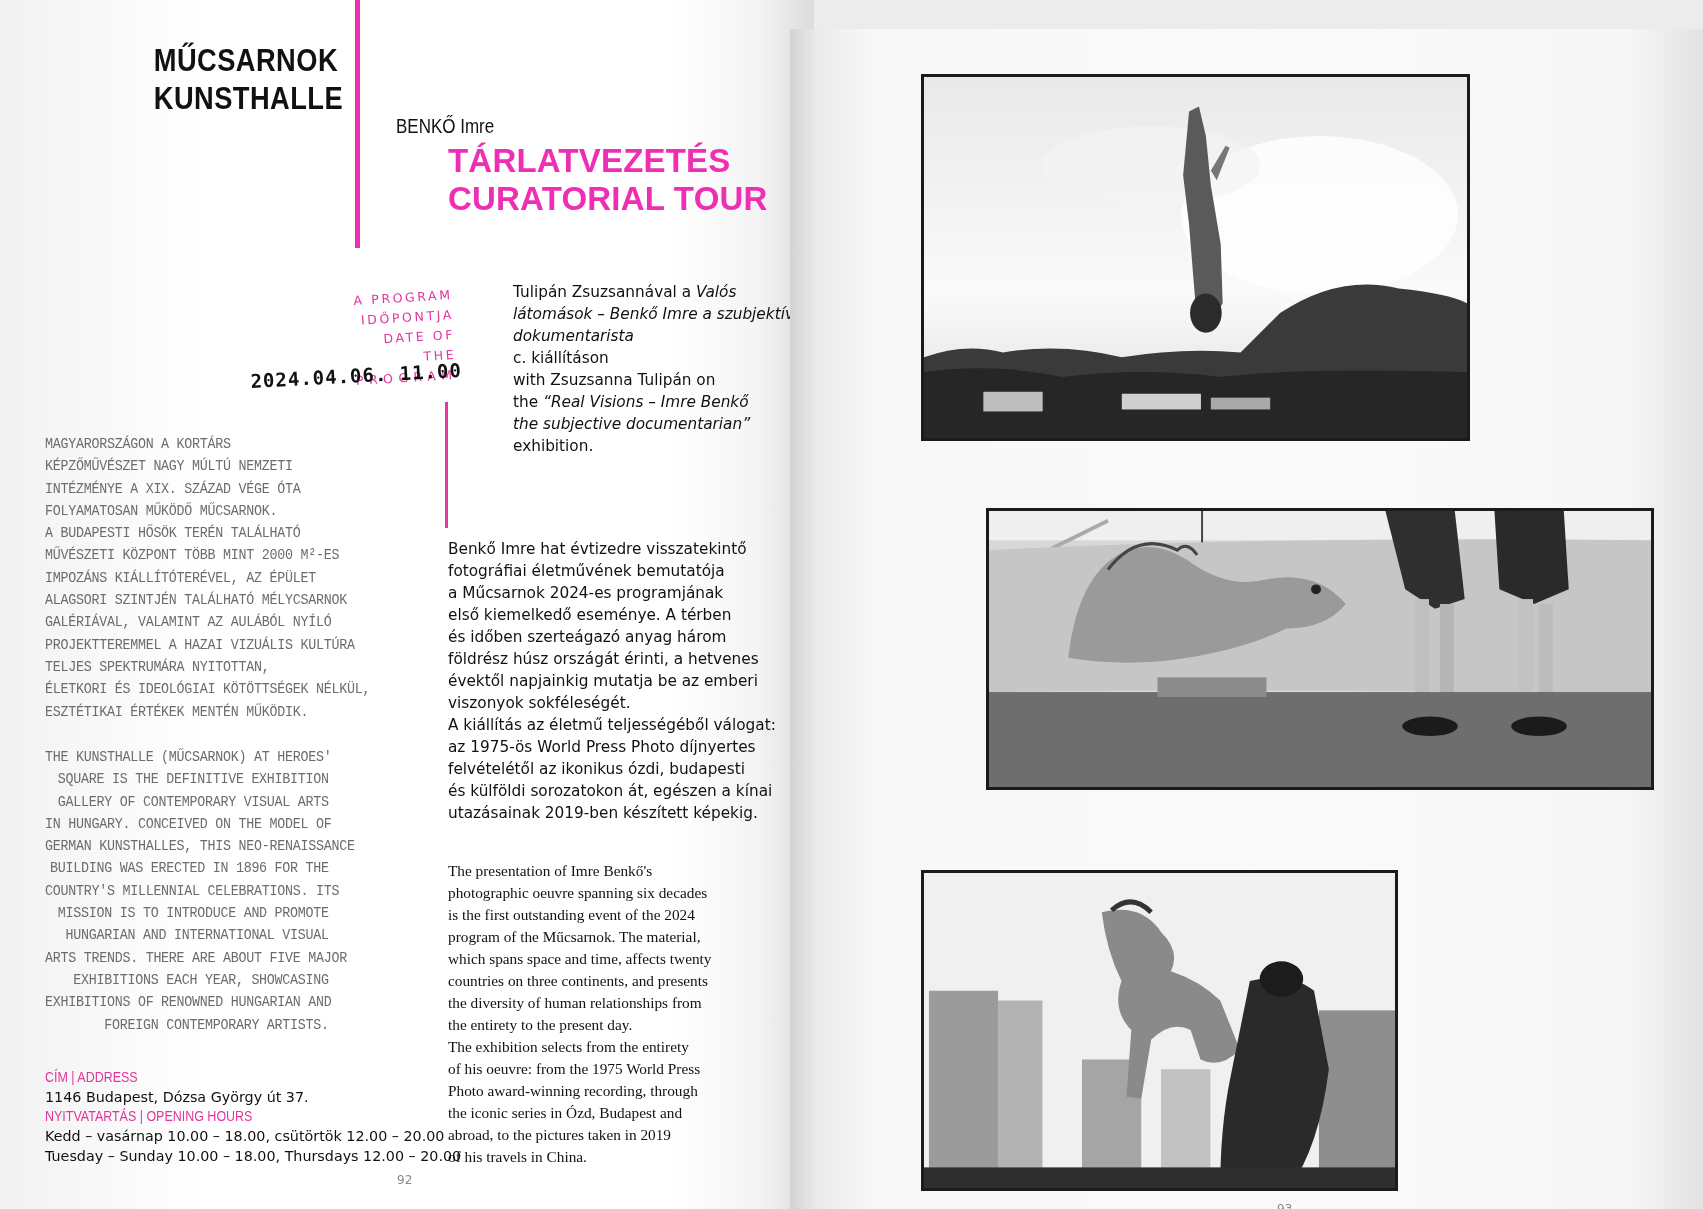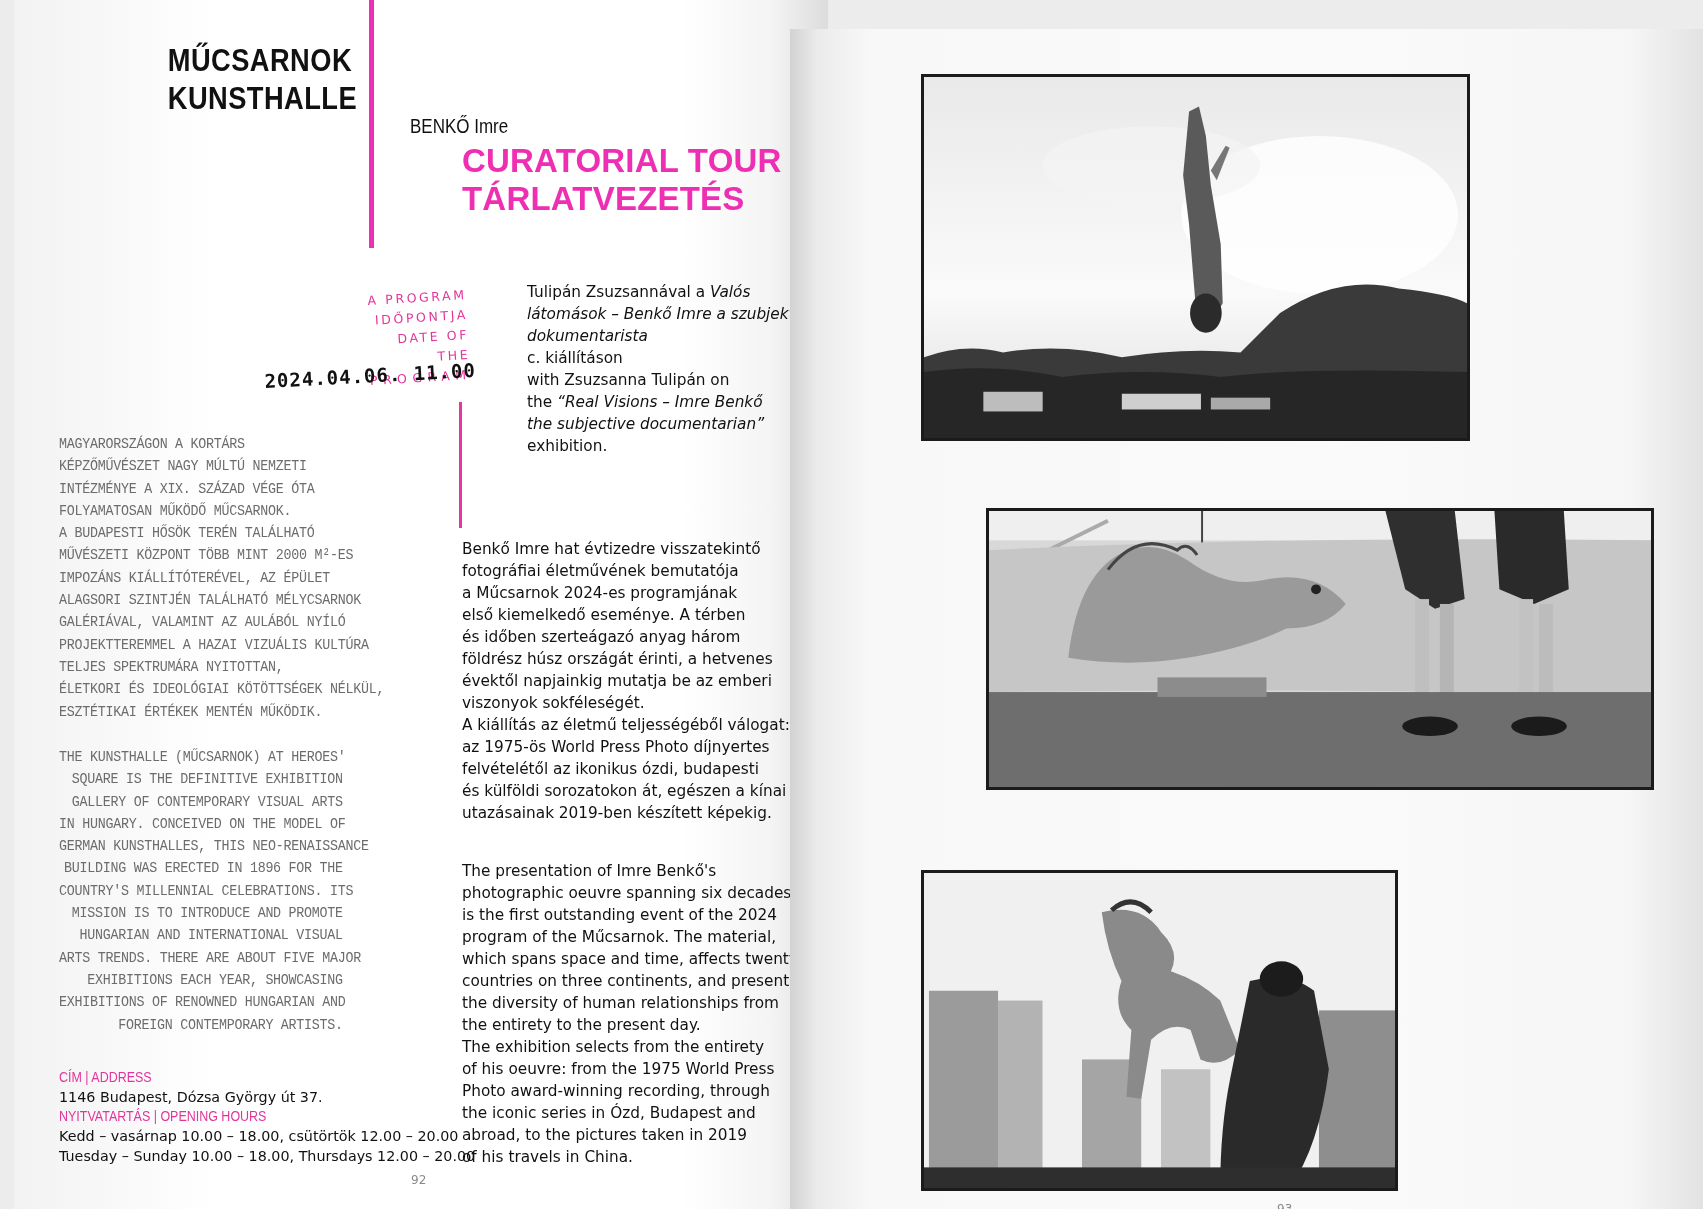--- a/index.html
+++ b/index.html
@@ -6,21 +6,21 @@
   body {
     width:1703px; height:1209px; position:relative; overflow:hidden;
     background:#ececec;
     font-family:"DejaVu Sans", sans-serif;
     color:#111;
   }
   .page {
     position:absolute; top:0; height:1209px;
   }
   #page-left {
-    left:14px; width:790px;
+    left:0; width:790px;
     background: linear-gradient(to right, #f2f2f2 0%, #ffffff 25%, #ffffff 82%, #f4f4f4 93%, #dcdcdc 100%);
     padding-left: 24px;
   }
   #page-right {
     left:790px; width:913px;
     background: linear-gradient(to right, #d2d2d2 0%, #ebebeb 3%, #f8f8f8 9%, #fafafa 60%, #f6f6f6 92%, #e2e2e2 100%);
     margin-top: 29px;
   }
   .abs { position:absolute; }
 
@@ -77,21 +77,21 @@
   .info-text {
     left:45px; font-family:"DejaVu Sans", sans-serif; font-size:14.3px; color:#111; white-space:nowrap;
   }
 
   .body-text {
     left:448px; width:360px;
     font-family:"DejaVu Sans", sans-serif; font-size:15.3px; line-height:22px; color:#111;
   }
   .body-text div { white-space:nowrap; }
   #body-hu { top:538px; }
-  #body-en { top:860px; }
+  #body-en { top:860px;font-family:Liberation Serif, serif; }
 
   .page-num { font-family:"DejaVu Sans", sans-serif; font-size:12px; color:#8a8a8a; }
 
   .photo {
     position:absolute; border:3px solid #1b1b1b; box-sizing:border-box; overflow:hidden;
     background:#888;
   }
   .photo svg { display:block; width:100%; height:100%; }
 </style>
 </head>
@@ -102,22 +102,22 @@
   <div class="abs brand">
     <div>MŰCSARNOK</div>
     <div>KUNSTHALLE</div>
   </div>
 
   <div class="abs pink-bar-top"></div>
 
   <div class="abs artist">BENKŐ Imre</div>
 
   <div class="abs title">
+    <div>TÁRLATVEZETÉS</div>
     <div>CURATORIAL TOUR</div>
-    <div>TÁRLATVEZETÉS</div>
   </div>
 
   <div class="abs date-label">
     <div>A PROGRAM</div>
     <div>IDŐPONTJA</div>
     <div>DATE OF THE</div>
     <div style="letter-spacing:5.5px;">PROGRAM</div>
   </div>
 
   <div class="abs date-value">2024.04.06. 11.00</div>

